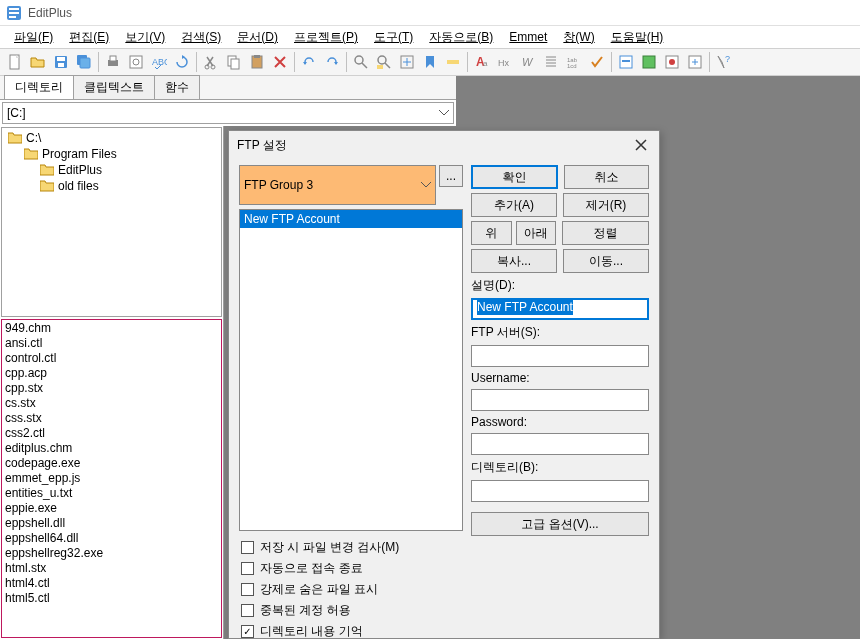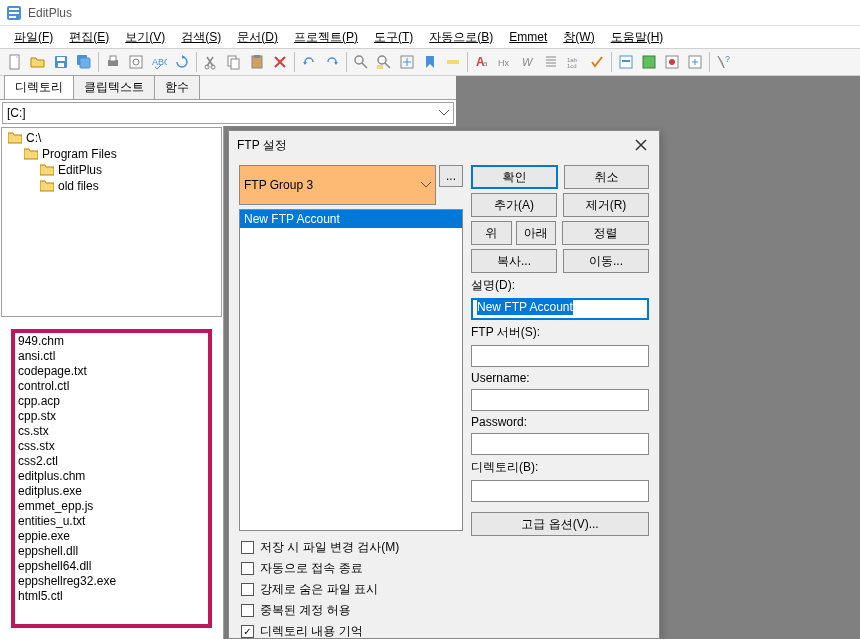--- a/index.html
+++ b/index.html
@@ -25,21 +25,21 @@
 .side-tab { padding: 3px 10px; font-size: 12px; border: 1px solid #a0a0a0; background: #f0f0f0; margin-right: -1px; border-bottom: none; cursor: default; }
 .side-tab.active { background: #fff; position: relative; z-index: 2; }
 
 
 .drive-sel { height: 22px; border: 1px solid #a0a0a0; margin: 2px; display: flex; align-items: center; padding: 0 4px; font-size: 12px; justify-content: space-between; background: #fff; }
 .left-col { width: 224px; display: flex; flex-direction: column; border-right: 1px solid #a0a0a0; }
 .dir-tree { flex: 0 0 190px; border: 1px solid #a0a0a0; margin: 1px; background: #fff; overflow: auto; font-size: 12px; padding: 2px; }
 .tree-node { display: flex; align-items: center; gap: 4px; padding: 1px 0; }
 .tree-node .indent { display: inline-block; }
 .folder-icon { width: 14px; height: 12px; }
-.file-list { flex: 1; border: 4px solid #be185d; margin: 11px; background: #fff; overflow: auto; font-size: 12px; padding: 1px; }
+.file-list { flex: 1; border: 1px solid #be185d; margin: 1px; background: #fff; overflow: auto; font-size: 12px; padding: 1px; }
 .file-item { padding: 0 2px; line-height: 15px; }
 
 
 .editor-area { flex: 1; background: #808080; }
 
 
 .dialog { position: absolute; left: 228px; top: 130px; width: 432px; height: 509px; background: #f0f0f0; border: 1px solid #888; box-shadow: 2px 2px 8px rgba(0,0,0,0.2); }
 .dlg-title { height: 28px; display: flex; align-items: center; justify-content: space-between; padding: 1px 8px; font-size: 12px; }
 .dlg-close { width: 20px; height: 20px; display: flex; align-items: center; justify-content: center; cursor: default; font-size: 14px; }
 .dlg-body { padding: 6px 10px; display: flex; gap: 8px; }
@@ -327,35 +327,36 @@
                   <path d="M0 1 L5 1 L6 3 L14 3 L14 11 L0 11 Z" fill="#f7d774" stroke="#b8860b"></path>
                 </svg>
                 <span>old files</span>
               </div>
             </div>
   </div>
   <div class="file-list">
     <div id="file-container">
               <div class="file-item">949.chm</div>
               <div class="file-item">ansi.ctl</div>
-              <div class="file-item">codepage.txt</div>
               <div class="file-item">control.ctl</div>
               <div class="file-item">cpp.acp</div>
               <div class="file-item">cpp.stx</div>
               <div class="file-item">cs.stx</div>
               <div class="file-item">css.stx</div>
               <div class="file-item">css2.ctl</div>
               <div class="file-item">editplus.chm</div>
-              <div class="file-item">editplus.exe</div>
+              <div class="file-item">codepage.exe</div>
               <div class="file-item">emmet_epp.js</div>
               <div class="file-item">entities_u.txt</div>
               <div class="file-item">eppie.exe</div>
               <div class="file-item">eppshell.dll</div>
               <div class="file-item">eppshell64.dll</div>
               <div class="file-item">eppshellreg32.exe</div>
+              <div class="file-item">html.stx</div>
+              <div class="file-item">html4.ctl</div>
               <div class="file-item">html5.ctl</div>
             </div>
   </div>
 </div>
 <div style="flex:1; background:#808080;"></div>
 </div>
 </div>
 <div class="editor-area"></div>
 </div>
 

